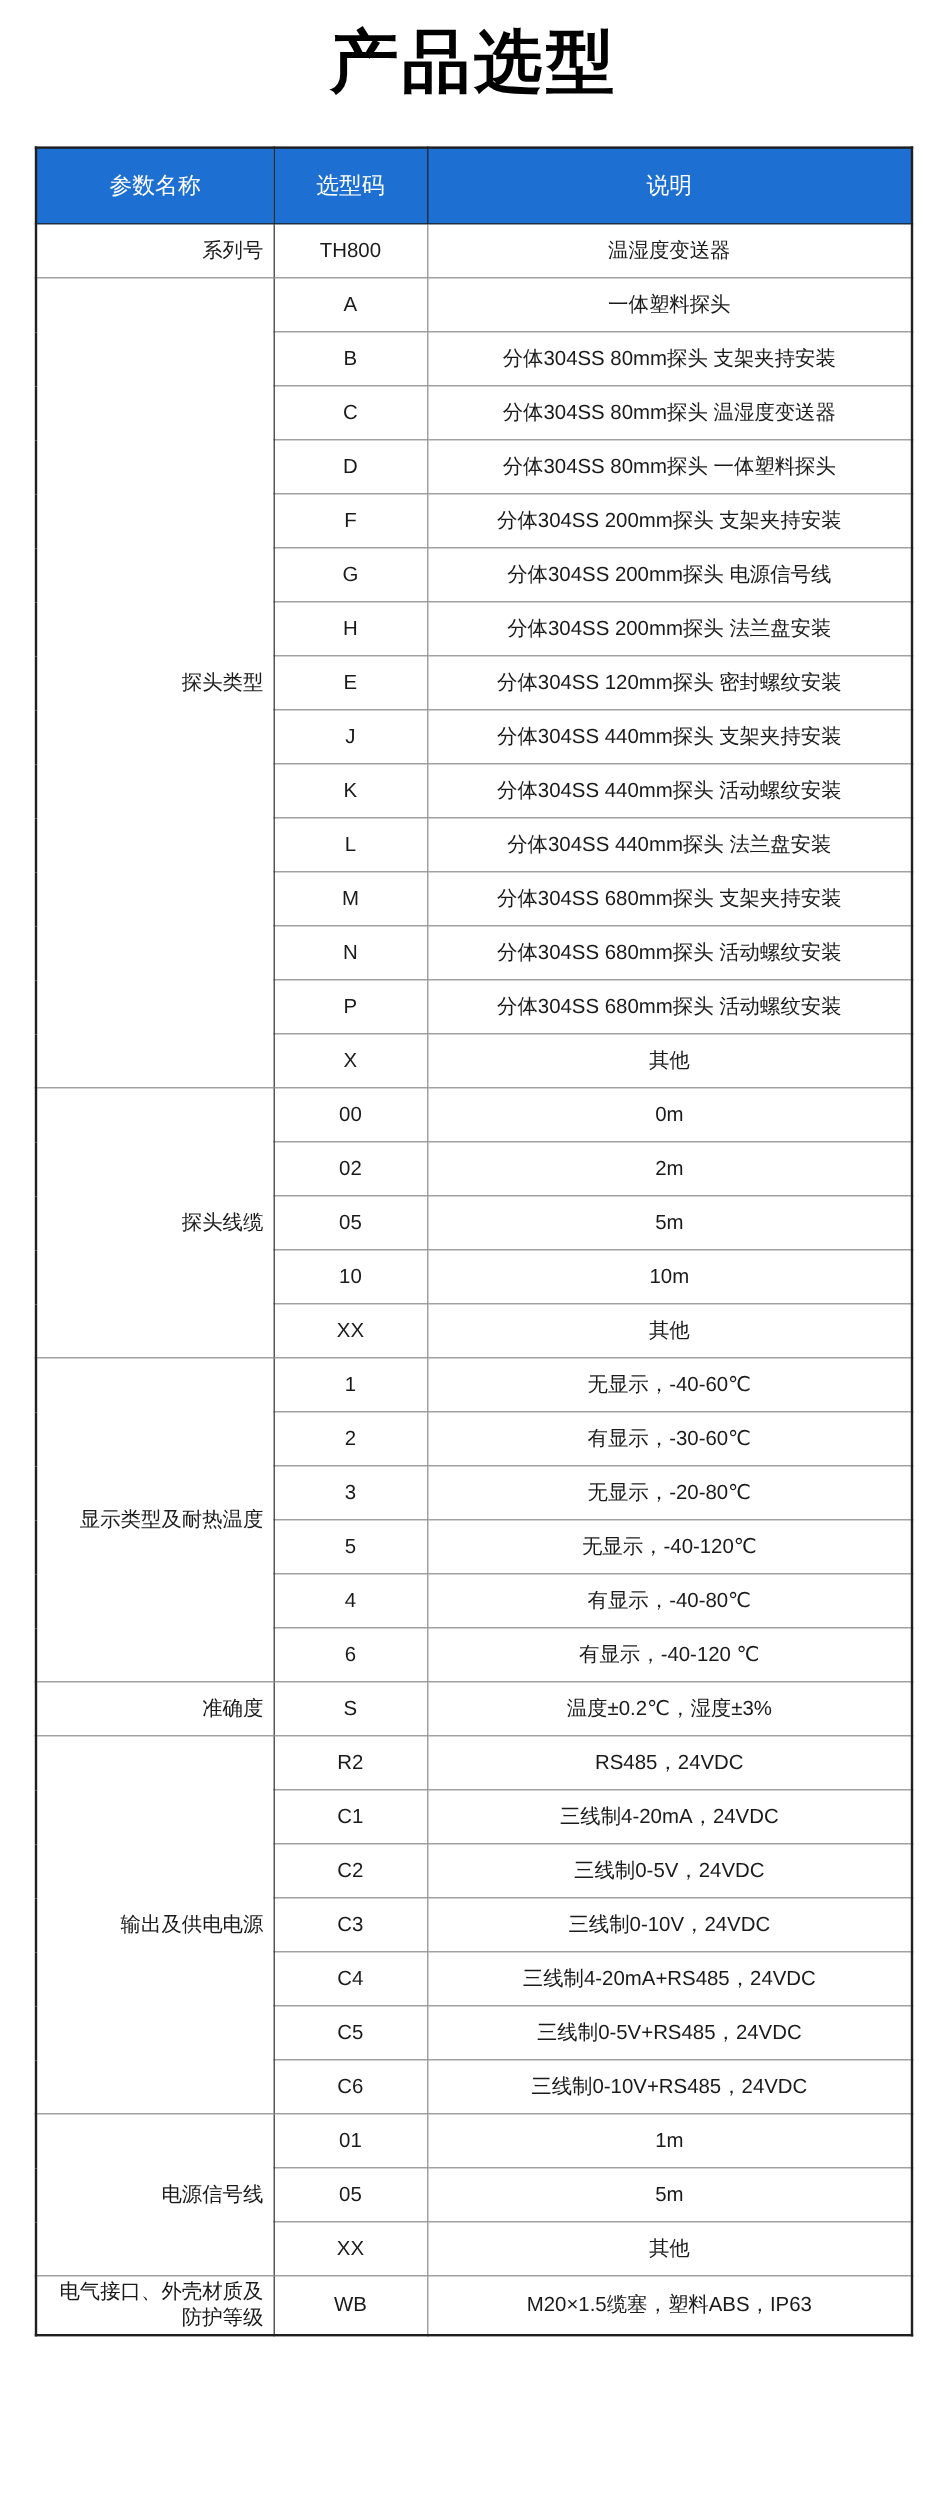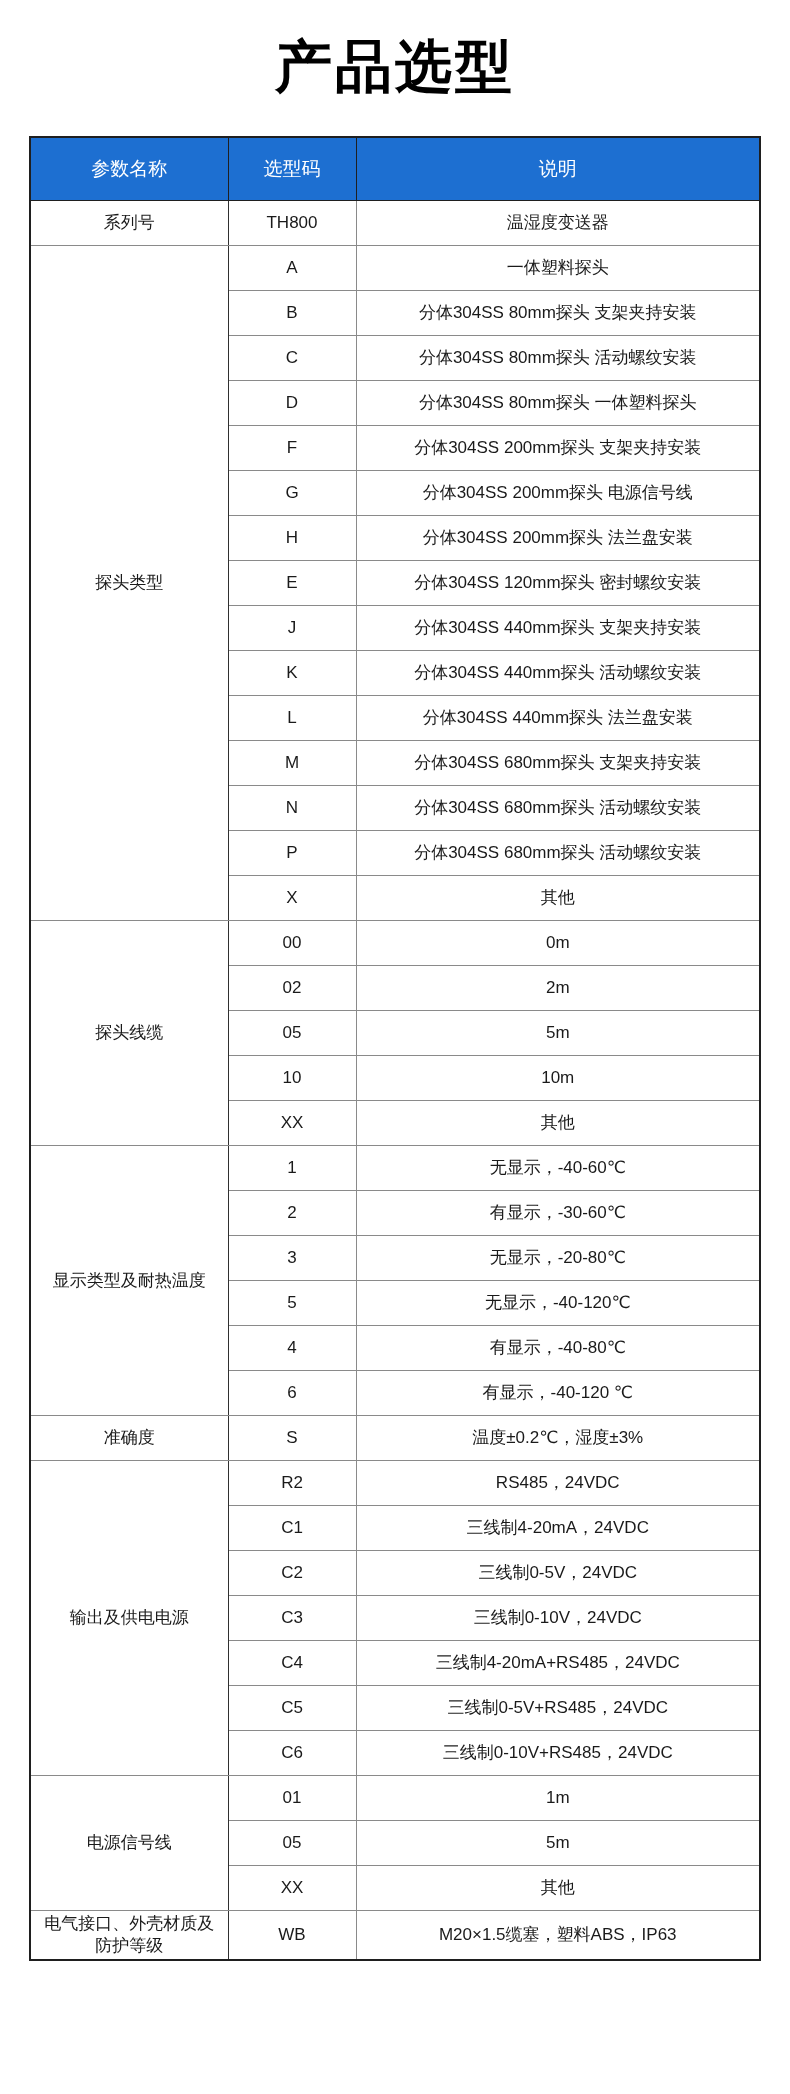--- a/index.html
+++ b/index.html
@@ -11,21 +11,21 @@
     --border-group:#2f2f2f;
     --page-bg:#ffffff;
   }
   *{box-sizing:border-box;margin:0;padding:0;}
   html,body{background:var(--page-bg);}
   body{
     width:790px;height:2094px;margin:0 auto;
     font-family:"Liberation Sans","DejaVu Sans",sans-serif;
     color:var(--body-text);
   }
-  .page{width:790px;padding-top:34px;}
+  .page{width:790px;padding-top:20px;}
   .title{
     text-align:center;
     font-size:57px;
     font-weight:900;
     letter-spacing:3px;
     color:#000;
     margin-bottom:36px;
     line-height:1.15;
   }
   table.sel-table{
@@ -56,20 +56,21 @@
     color:var(--body-text);
     border:1px solid var(--border-inner);
     padding:2px 8px;
     line-height:1.3;
     background:#fff;
   }
   tbody tr.group-start td{border-top:1px solid var(--border-group);}
   tbody td.param{
     border-right:1px solid var(--border-group);
     border-left:1px solid var(--border-outer);
+    text-align:right;
   }
   tbody td.desc{border-right:1px solid var(--border-outer);text-align:center;}
 </style>
 </head>
 <body>
 
 <div class="page">
   <h1 class="title">产品选型</h1>
 
   <table class="sel-table">
@@ -95,21 +96,21 @@
           <td rowspan="15" class="param">探头类型</td>
           <td class="code">A</td>
           <td class="desc">一体塑料探头</td>
         </tr>
         <tr>
           <td class="code">B</td>
           <td class="desc">分体304SS 80mm探头 支架夹持安装</td>
         </tr>
         <tr>
           <td class="code">C</td>
-          <td class="desc">分体304SS 80mm探头 活动螺纹安装</td>
+          <td class="desc">分体304SS 80mm探头 温湿度变送器</td>
         </tr>
         <tr>
           <td class="code">D</td>
           <td class="desc">分体304SS 80mm探头 一体塑料探头</td>
         </tr>
         <tr>
           <td class="code">F</td>
           <td class="desc">分体304SS 200mm探头 支架夹持安装</td>
         </tr>
         <tr>

